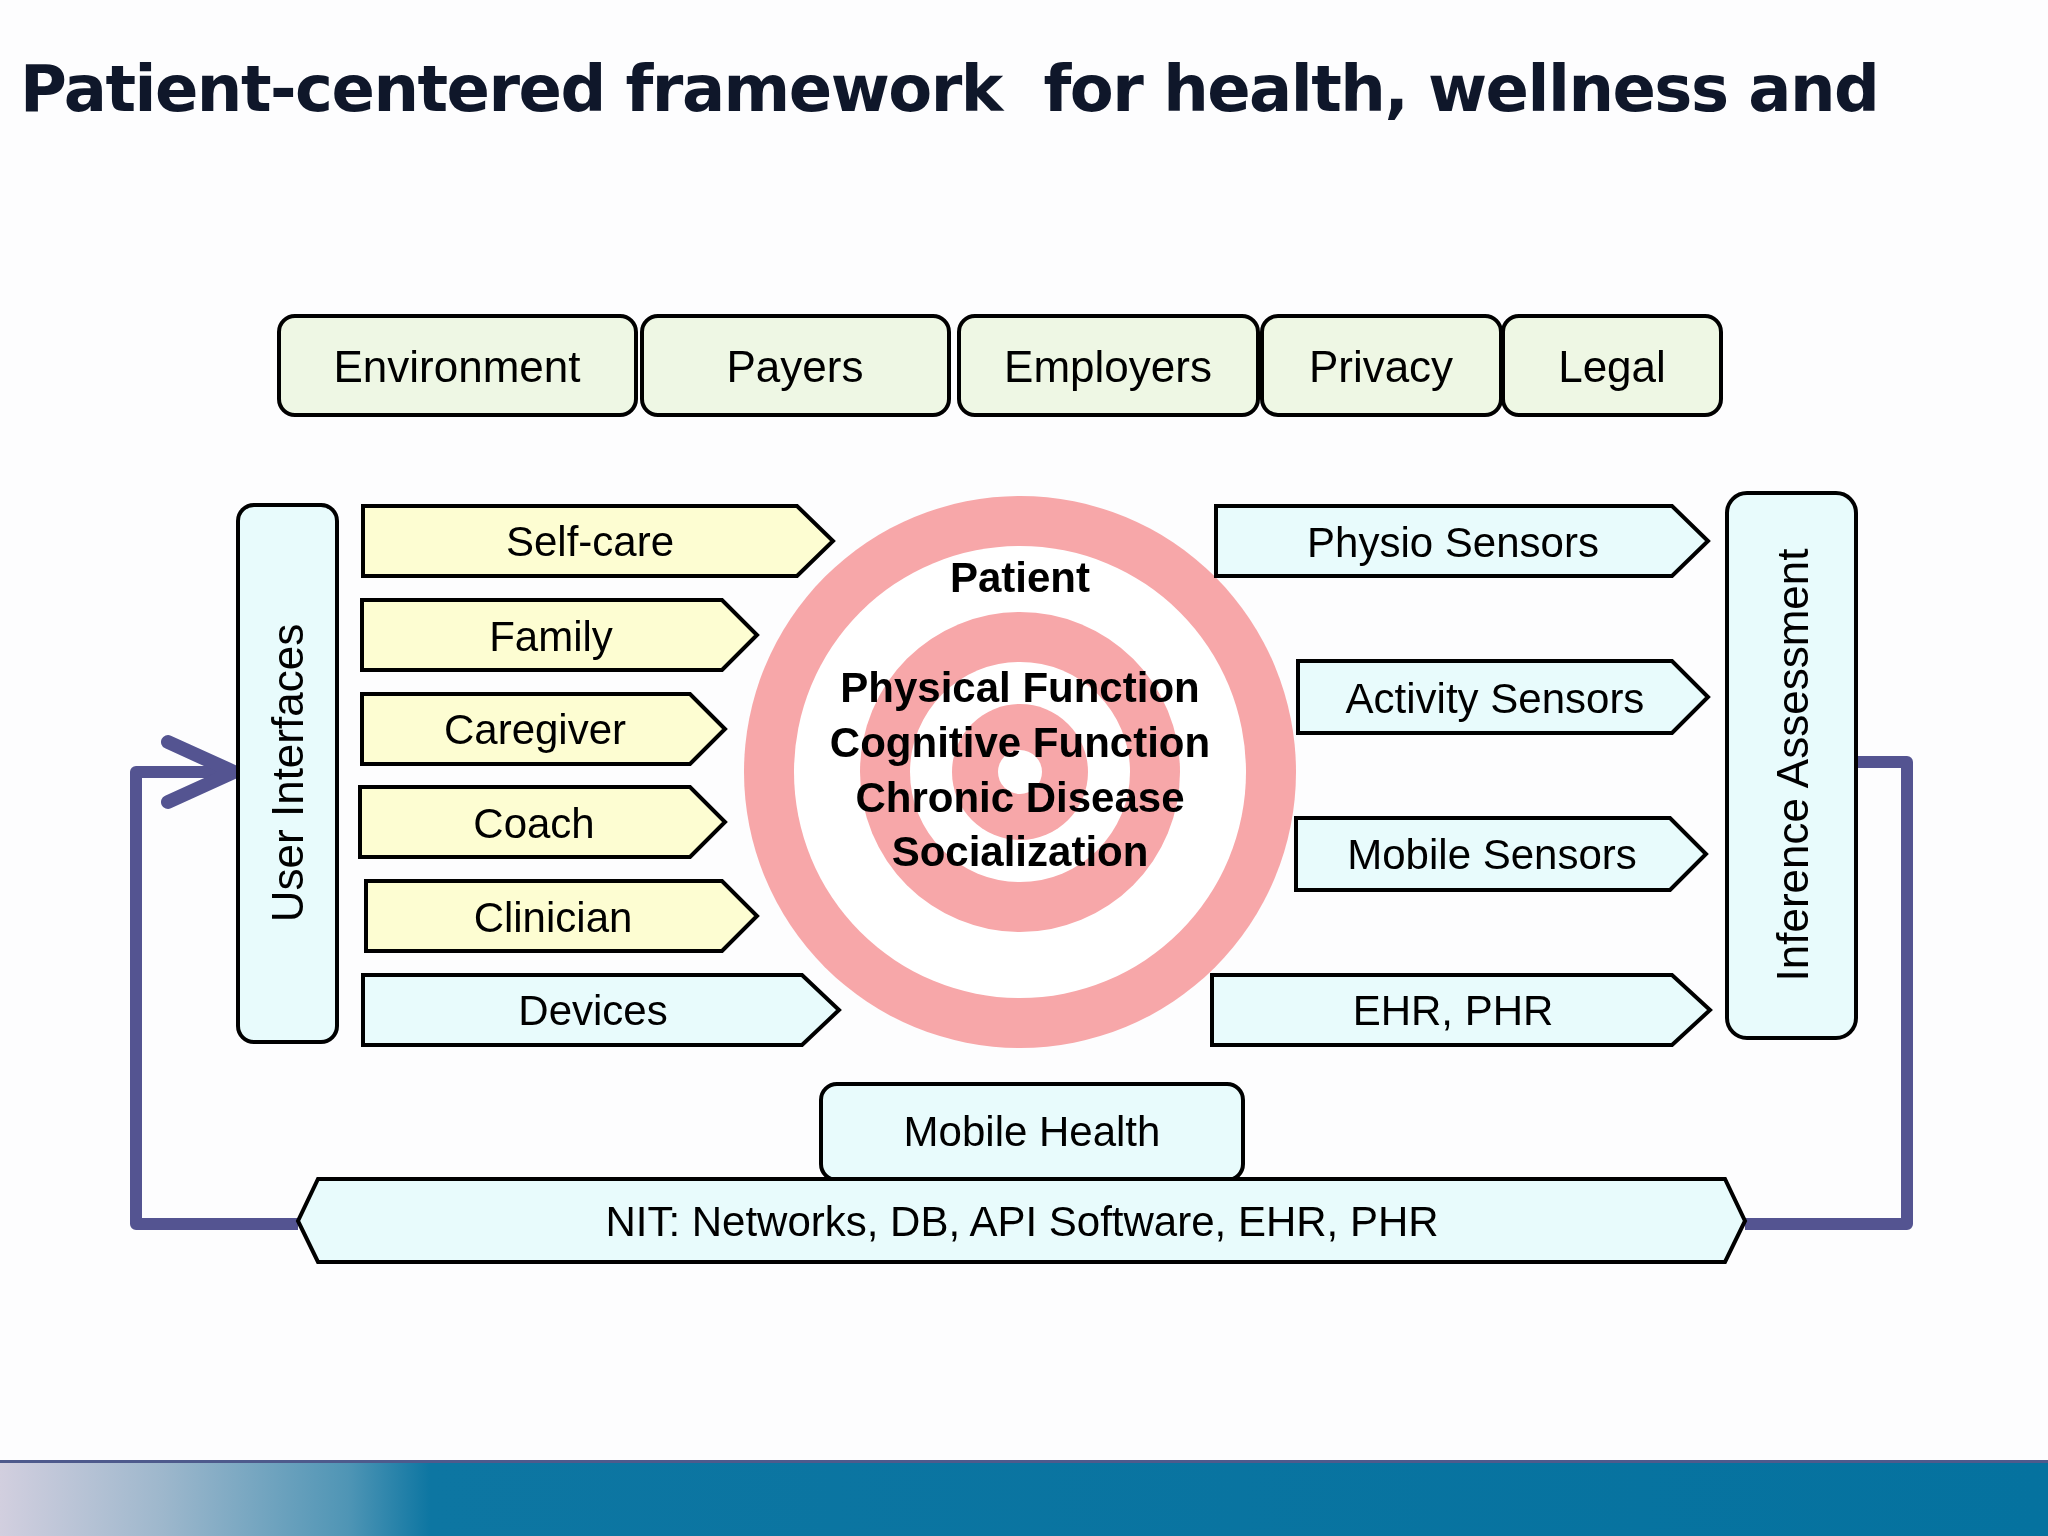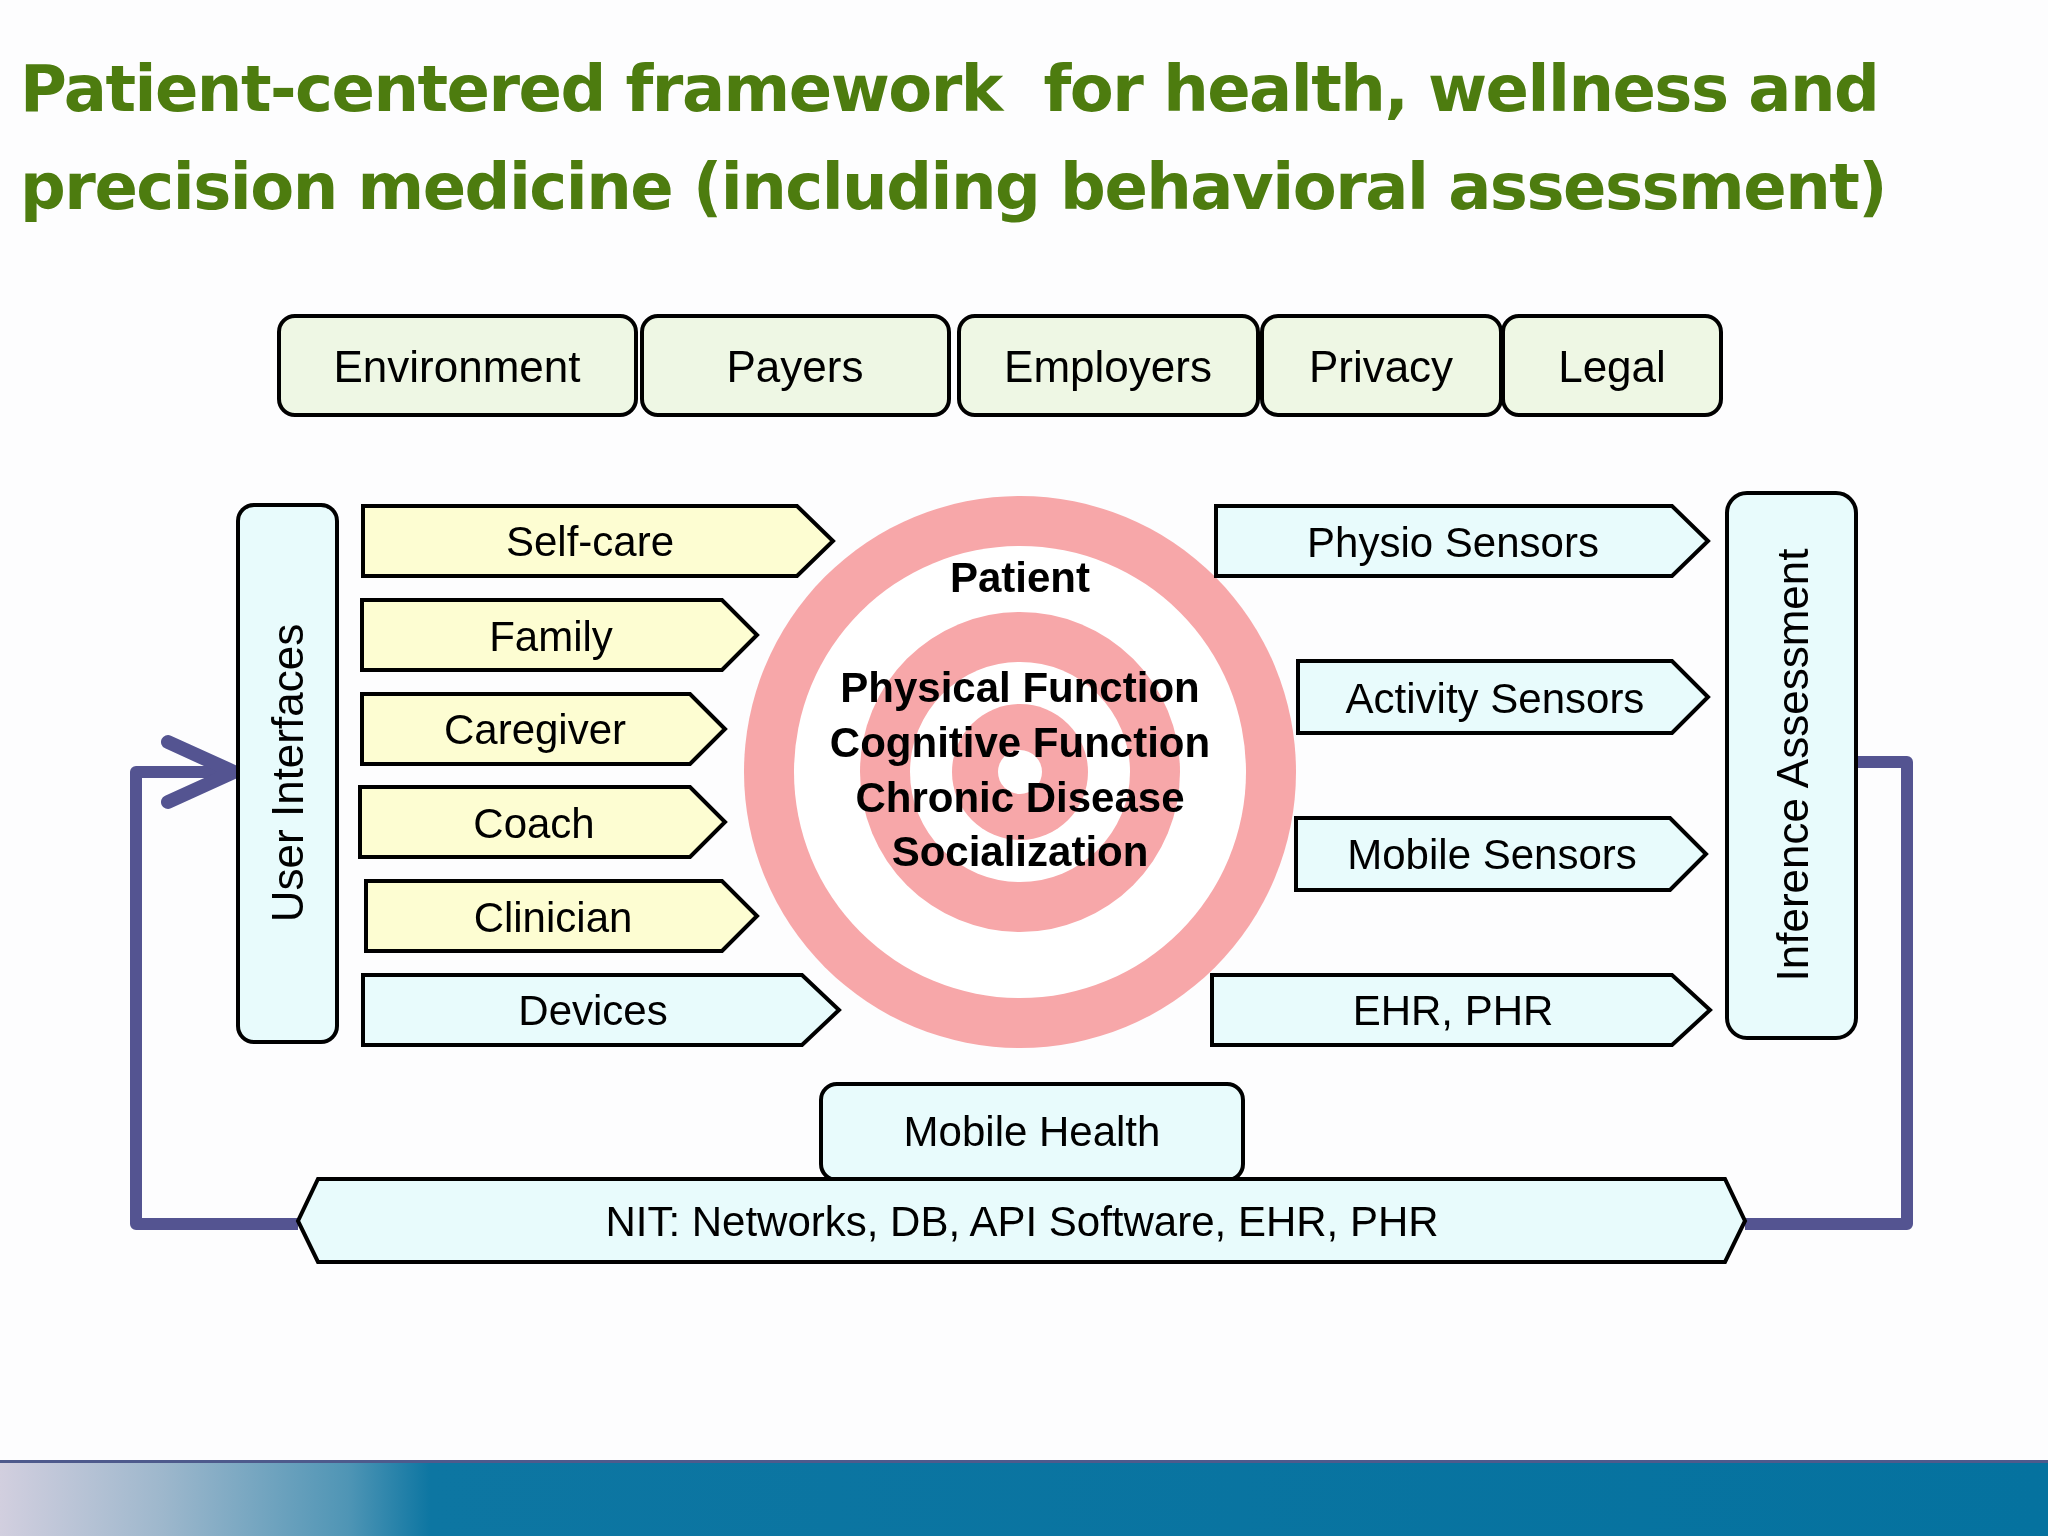--- a/index.html
+++ b/index.html
@@ -1,28 +1,27 @@
 <!DOCTYPE html>
 <html><head>
 <meta charset="utf-8">
 <style>
   html, body { margin:0; padding:0; }
   body { width:2048px; height:1536px; position:relative; overflow:hidden; background:#fdfdfe; font-family:"Liberation Sans", sans-serif; }
-  .title { position:absolute; left:20px; top:40px; width:2000px; margin:0; color:#4d7c0f; font-family:"DejaVu Sans", sans-serif; font-weight:bold; font-size:64px; line-height:98px; letter-spacing:-1.5px; }
+  .title { position:absolute; left:20px; top:40px; width:2000px; margin:0; color:#0f172a; font-family:"DejaVu Sans", sans-serif; font-weight:bold; font-size:64px; line-height:98px; letter-spacing:-1.5px; }
   .title span { display:block; white-space:pre; }
   svg.diagram { position:absolute; left:0; top:0; }
   .lbl { font-family:"Liberation Sans", sans-serif; fill:#000; }
   .footer { position:absolute; left:0; top:1460px; width:2048px; height:76px; background:linear-gradient(to right,#d2cfdf 0%,#9db7cc 8%,#4f95b5 17%,#0d76a2 21%,#05729f 100%); border-top:3px solid #4e5a8c; box-sizing:border-box; }
 </style>
 </head>
 <body>
 
 <h1 class="title">
   <span>Patient-centered framework  for health, wellness and</span>
-  <span>precision medicine (including behavioral assessment)</span>
 </h1>
 
 <svg class="diagram" width="2048" height="1536" viewBox="0 0 2048 1536">
 
   <g>
     <polyline points="1856,762 1907,762 1907,1224 1745,1224" fill="none" stroke="#545491" stroke-width="12" stroke-linejoin="round"></polyline>
     <polyline points="298,1224 136,1224 136,772 230,772" fill="none" stroke="#545491" stroke-width="12" stroke-linejoin="round"></polyline>
     <polyline points="168,742 234,772 168,802" fill="none" stroke="#545491" stroke-width="14" stroke-linecap="round" stroke-linejoin="round"></polyline>
   </g>
 

